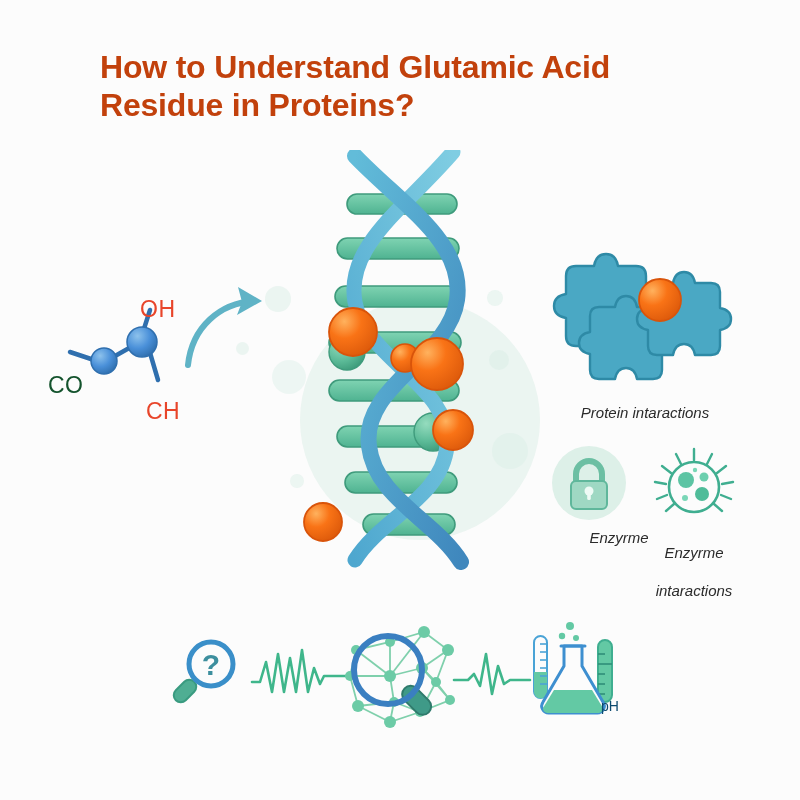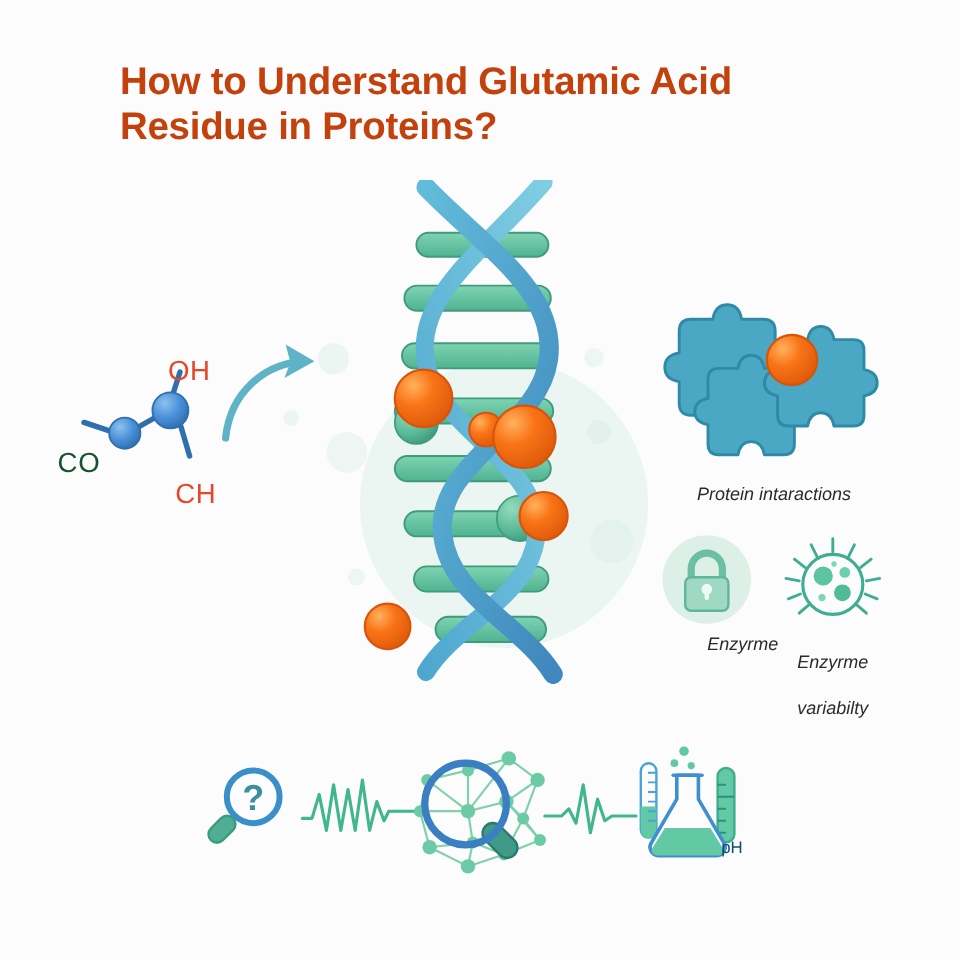--- a/index.html
+++ b/index.html
@@ -217,21 +217,21 @@
     <circle cx="42" cy="40" r="25" fill="none" stroke="#3fae90" stroke-width="2.6"></circle>
     <circle cx="34" cy="33" r="8" fill="#5cc4a3"></circle>
     <circle cx="52" cy="30" r="4.5" fill="#6ccfae"></circle>
     <circle cx="50" cy="47" r="7" fill="#4fbc99"></circle>
     <circle cx="33" cy="51" r="3" fill="#7ad7b7"></circle>
     <circle cx="43" cy="23" r="2.2" fill="#7ad7b7"></circle>
   </svg>
 
   <div class="caption" style="left:634px; top:524px; width:120px;">
     <span>Enzyrme</span><br>
-    <span>variabilty</span>
+    <span>intaractions</span>
   </div>
 
 
 
   <svg class="abs" style="left:166px; top:634px;" width="80" height="80" viewBox="0 0 80 80">
     <rect x="6" y="50" width="26" height="14" rx="7" transform="rotate(-45 19 57)" fill="#4fae93" stroke="#3a9b80" stroke-width="2"></rect>
     <circle cx="45" cy="30" r="22" fill="#fcfcfc" stroke="#3a8fc9" stroke-width="5"></circle>
     <text x="45" y="41" text-anchor="middle" font-size="30" font-weight="bold" fill="#3d8f9e" font-family="Liberation Sans, sans-serif">?</text>
   </svg>
 

